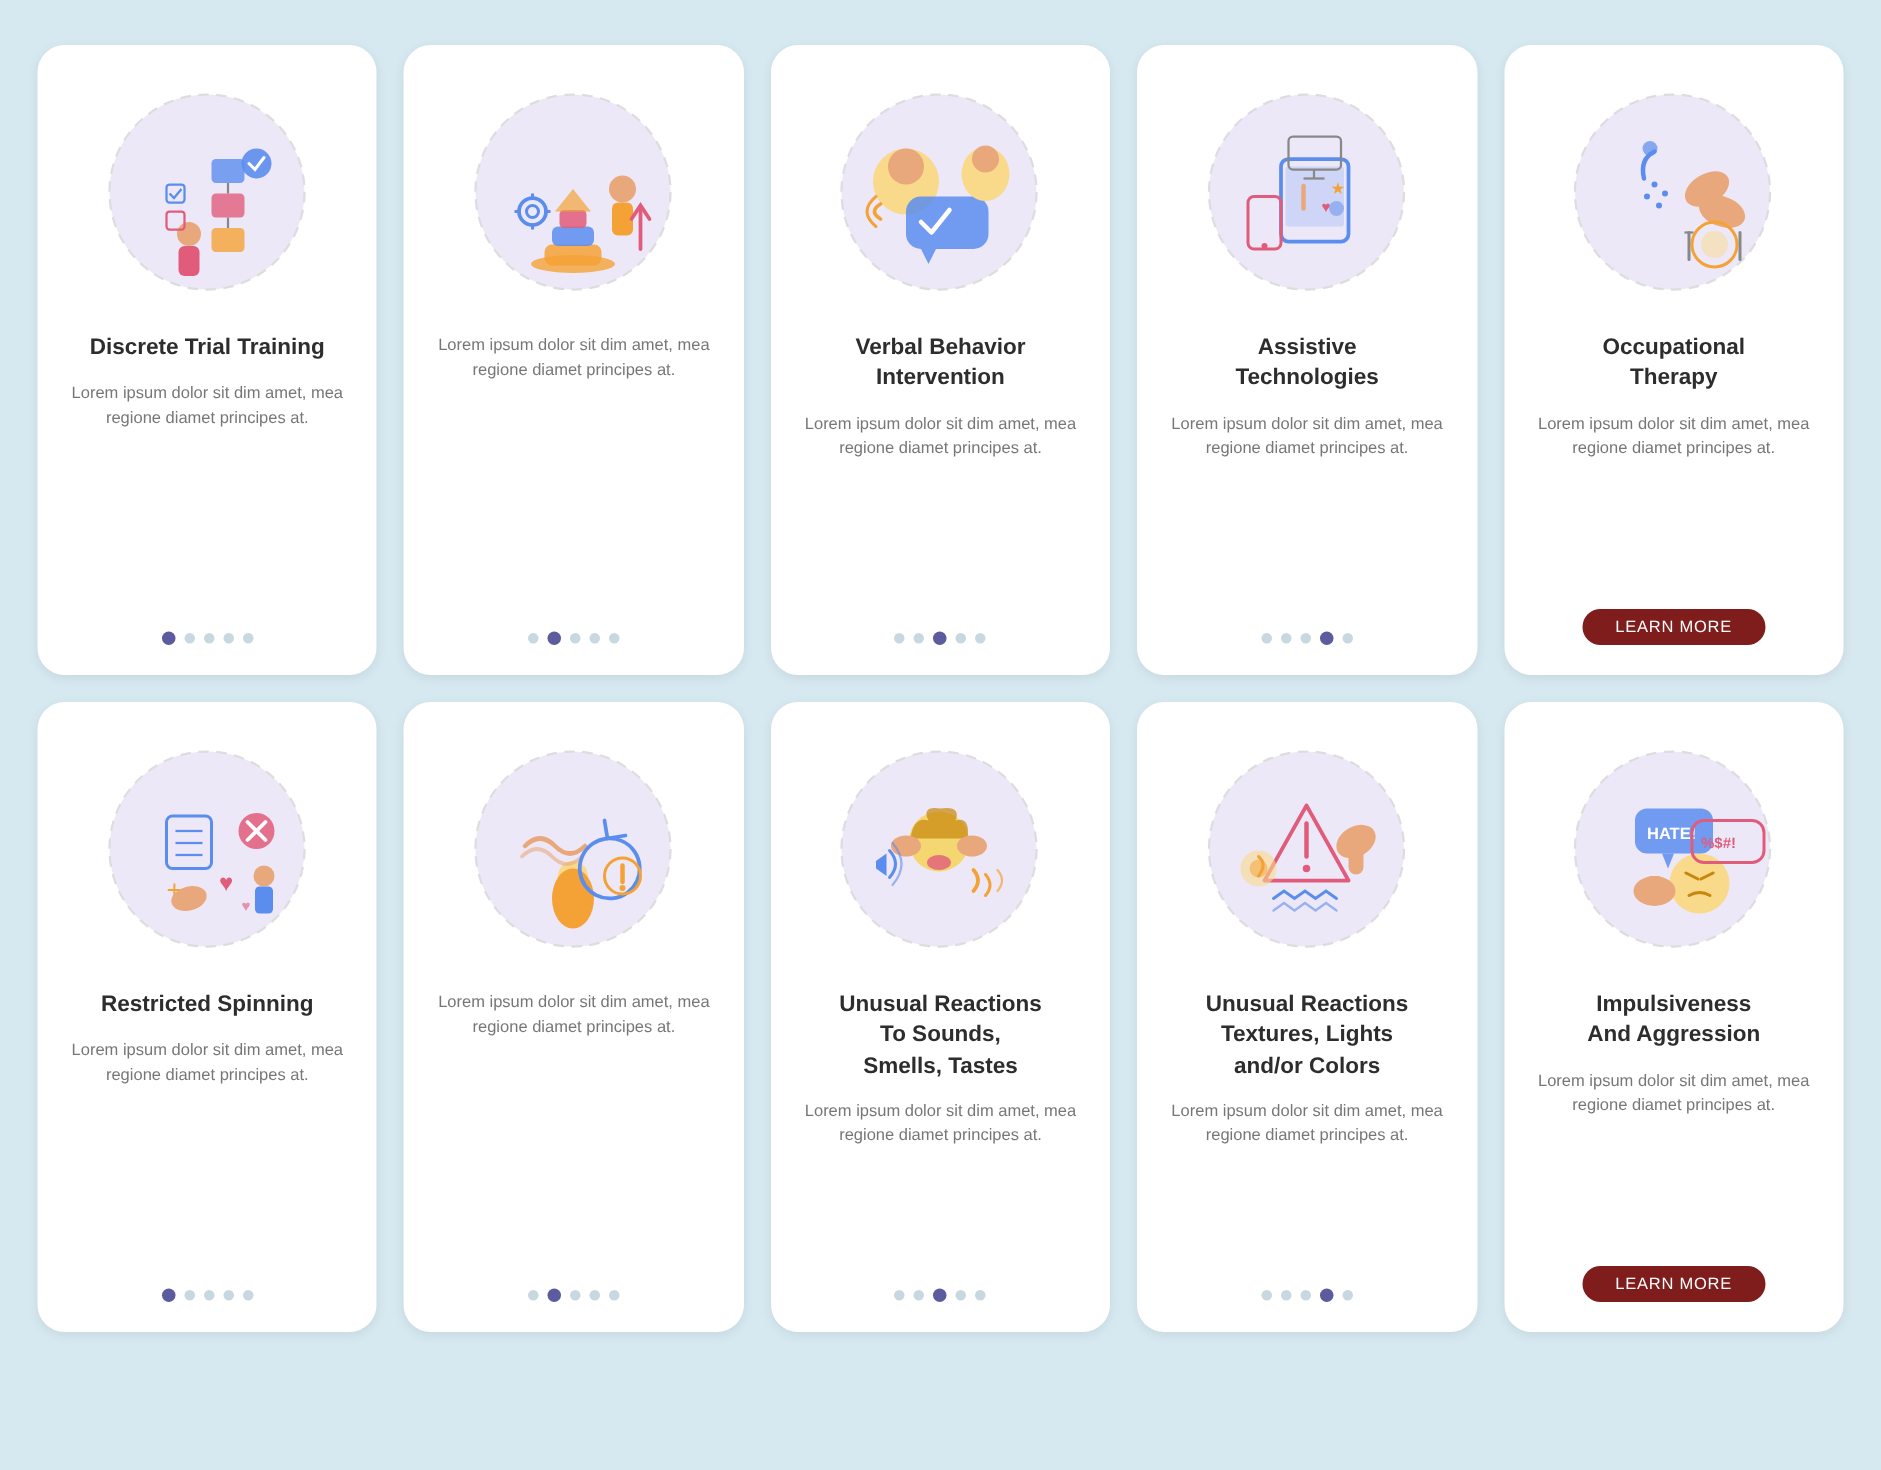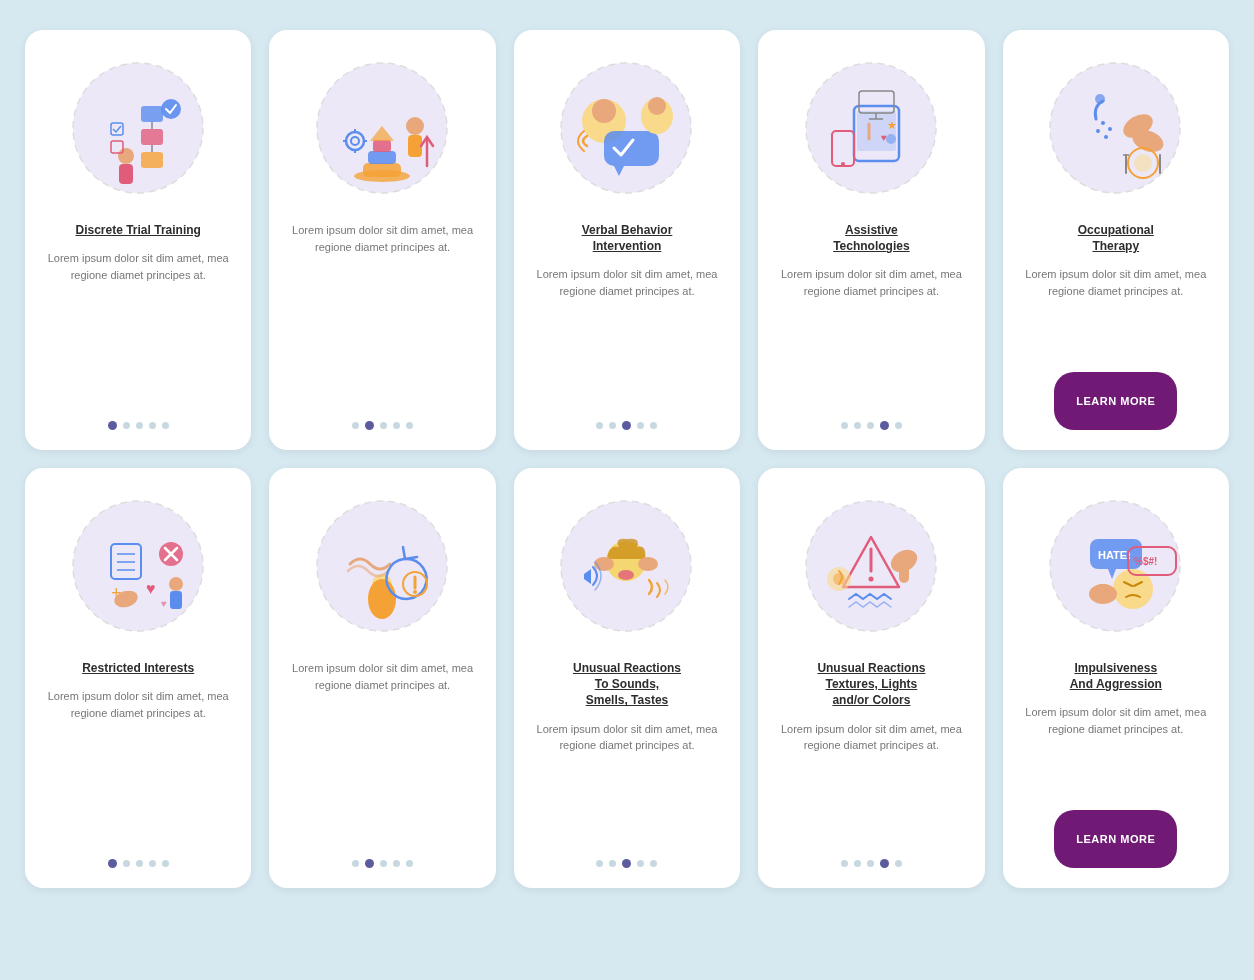--- a/index.html
+++ b/index.html
@@ -29,27 +29,26 @@
     .icon-area {
       width: 160px;
       height: 160px;
       display: flex;
       align-items: center;
       justify-content: center;
       margin-bottom: 14px;
       flex-shrink: 0;
     }
     .card-title {
-      font-size: 12px;
+      font-size: 15px;
       font-weight: 700;
       color: #2d2d2d;
       text-align: center;
       margin-bottom: 12px;
       line-height: 1.35;
-      text-decoration: underline;
     }
     .card-desc {
       font-size: 11px;
       color: #777;
       text-align: center;
       line-height: 1.5;
       flex: 1;
     }
     .dots {
       display: flex;
@@ -62,27 +61,27 @@
       height: 7px;
       border-radius: 50%;
       background: #c8d8e0;
     }
     .dot.active {
       background: #5b5b9e;
       width: 9px;
       height: 9px;
     }
     .learn-btn {
-      background: #701a75;
+      background: #7f1d1d;
       color: #fff;
       border: none;
       border-radius: 20px;
-      padding: 23px 22px;
+      padding: 6px 22px;
       font-size: 11px;
-      font-weight: 700;
+      font-weight: 400;
       letter-spacing: 0.5px;
       cursor: pointer;
       margin-top: 14px;
       text-transform: uppercase;
     }
     
     svg { overflow: visible; }
   </style>
 </head>
 <body>
@@ -273,21 +272,21 @@
         <text x="100" y="118" font-size="10" fill="#e05c7a" opacity="0.6">♥</text>
 
         <circle cx="115" cy="95" r="7" fill="#e8a87c"></circle>
         <rect x="109" y="102" width="12" height="18" rx="3" fill="#5b8dee"></rect>
 
         <text x="50" y="110" font-size="18" fill="#f4a236">+</text>
 
         <ellipse cx="65" cy="110" rx="12" ry="8" fill="#e8a87c" transform="rotate(-15 65 110)"></ellipse>
       </svg>
     </div>
-    <div class="card-title">Restricted Interests</div>
+    <div class="card-title">Restricted Spinning</div>
     <div class="card-desc">Lorem ipsum dolor sit dim amet, mea regione diamet principes at.</div>
     <div class="dots">
       <div class="dot active"></div>
       <div class="dot"></div>
       <div class="dot"></div>
       <div class="dot"></div>
       <div class="dot"></div>
     </div>
   </div>
 

